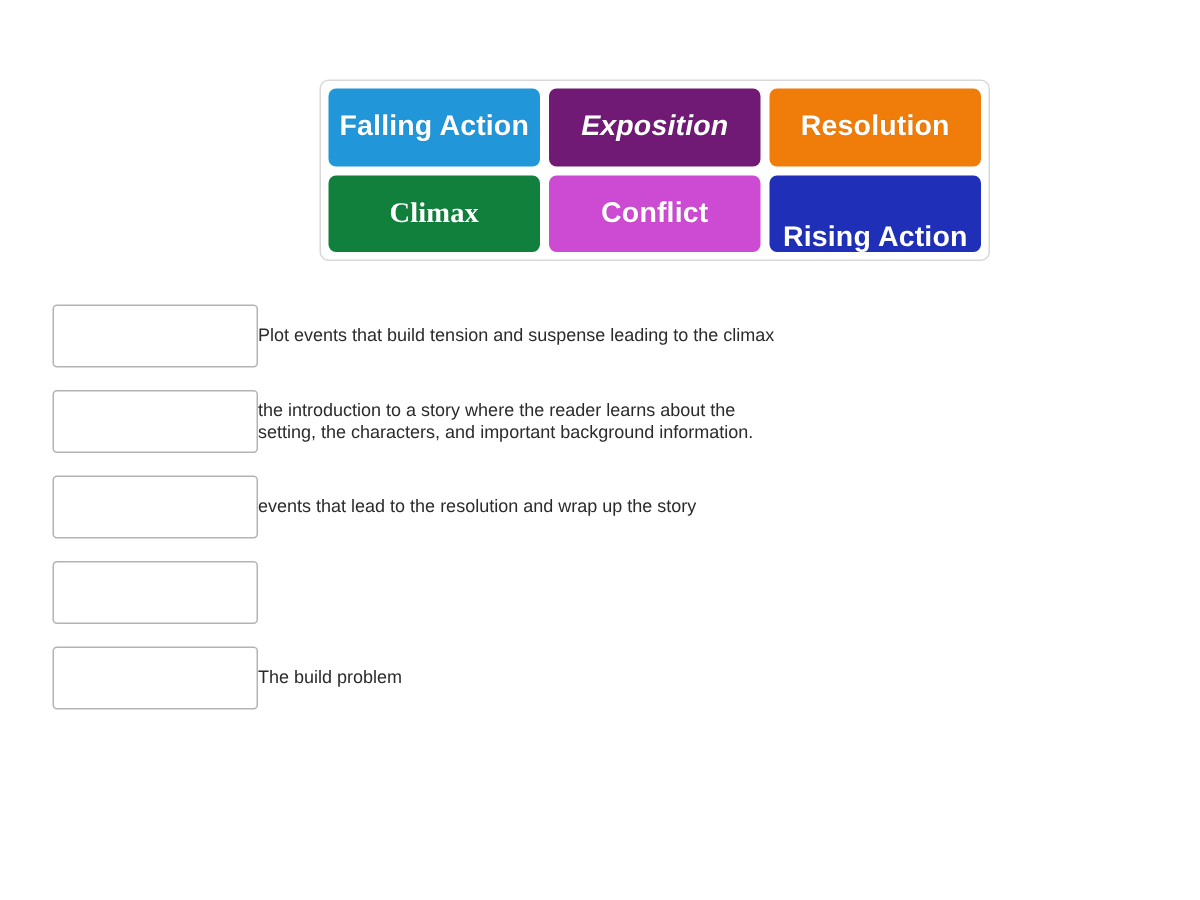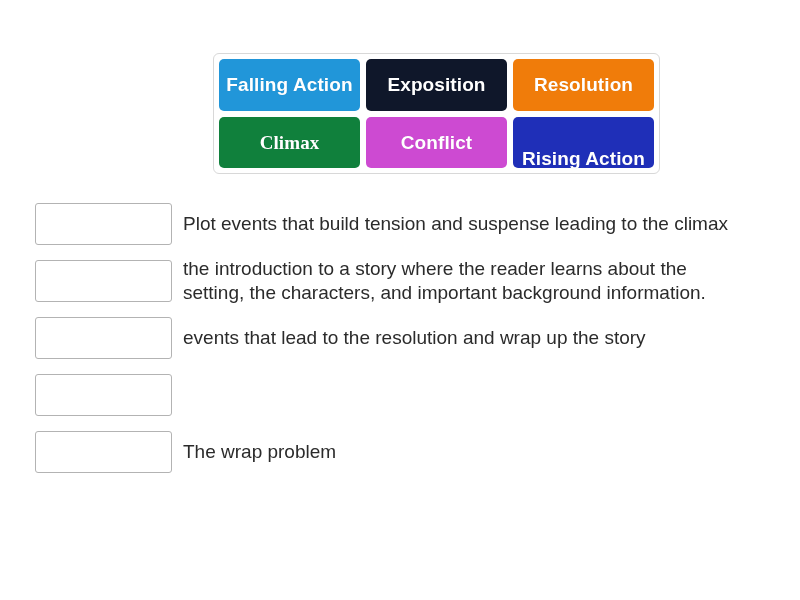--- a/index.html
+++ b/index.html
@@ -76,38 +76,37 @@
     width: 137px;
     height: 42px;
     min-width: 137px;
     box-sizing: border-box;
     border: 1px solid #b3b3b3;
     border-radius: 3px;
     background: #ffffff;
     cursor: pointer;
   }
   .answer-text {
-    margin-left: 11px;
-    font-size: 19px;
+    font-size: 12px;
     line-height: 1.28;
     color: #2b2b2b;
     white-space: pre-line;
     font-family: "Liberation Sans", sans-serif;
   }
 </style>
 </head>
 <body style="background-color: rgb(255, 255, 255);">
 
 <div id="tile-bank">
 
   <div class="tile-row">
     <div class="tile" style="background-color: rgb(33, 150, 217);">
       <span>Falling Action</span>
     </div>
-    <div class="tile" style="background-color: #0f172a;">
+    <div class="tile" style="background-color: #701a75; font-style: italic;">
       <span>Exposition</span>
     </div>
     <div class="tile" style="background-color: rgb(240, 124, 10); align-items: center;">
       <span>Resolution</span>
     </div>
   </div>
 
   <div class="tile-row">
     <div class="tile" style="background-color: rgb(16, 128, 60); font-family: Liberation Serif, serif;">
       <span>Climax</span>
@@ -140,16 +139,16 @@
     <div class="answer-text">events that lead to the resolution and wrap up the story</div>
   </div>
 
   <div class="answer-row">
     <div class="drop-slot"></div>
   </div>
 
 
   <div class="answer-row">
     <div class="drop-slot"></div>
-    <div class="answer-text">The wrap problem</div>
+    <div class="answer-text">The build problem</div>
   </div>
 
 </div>
 
 </body></html>

